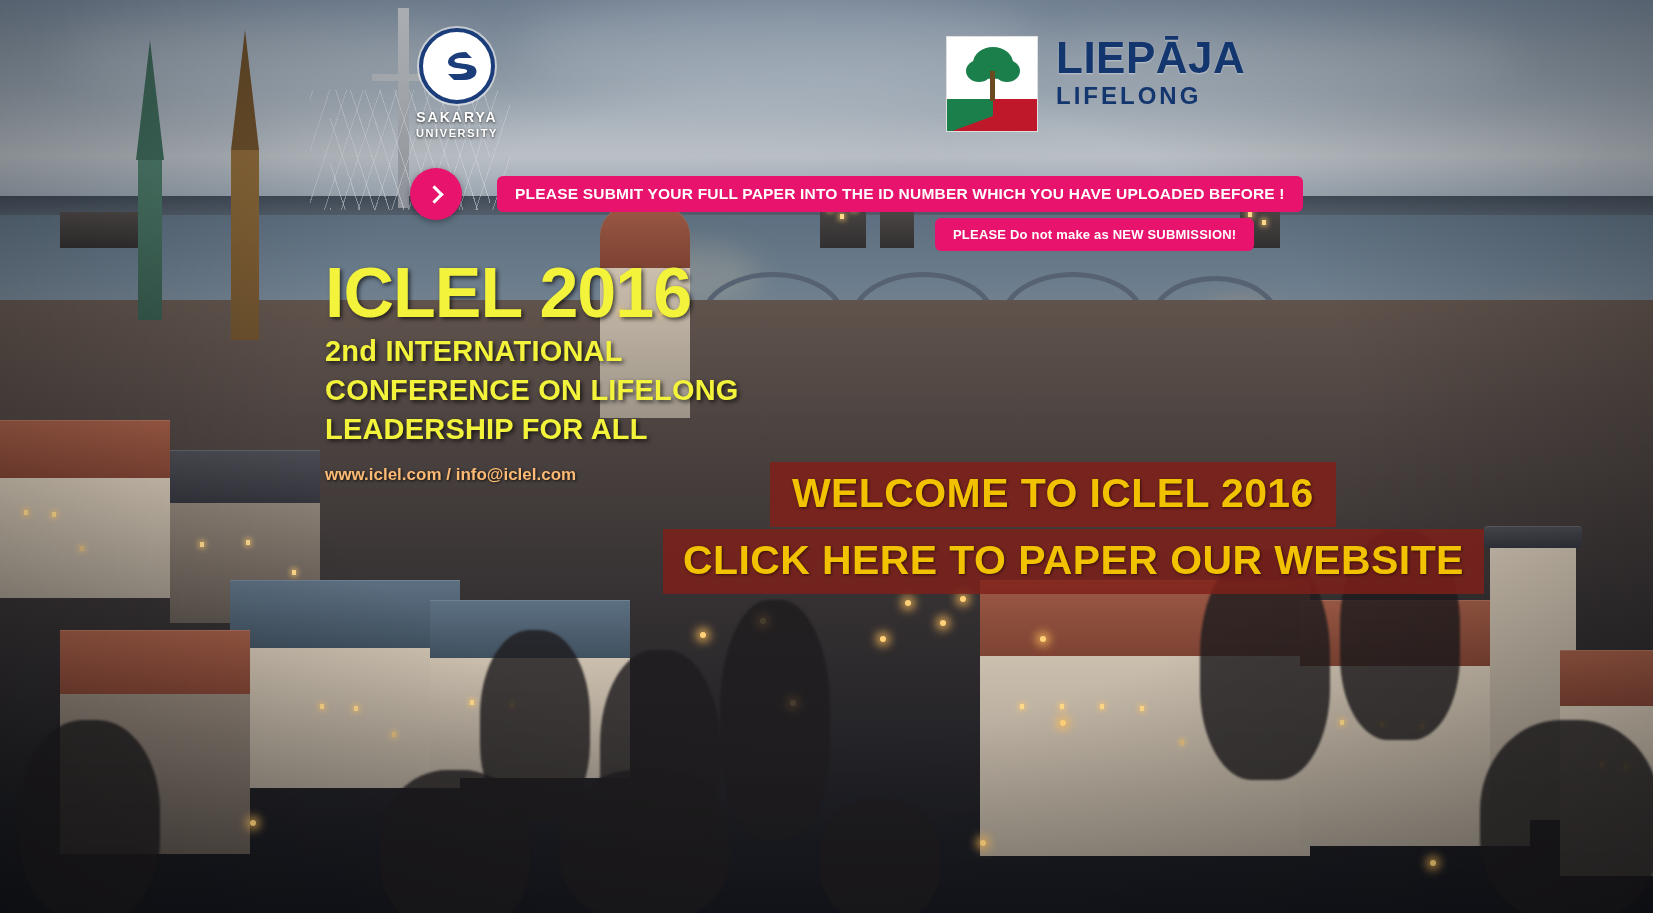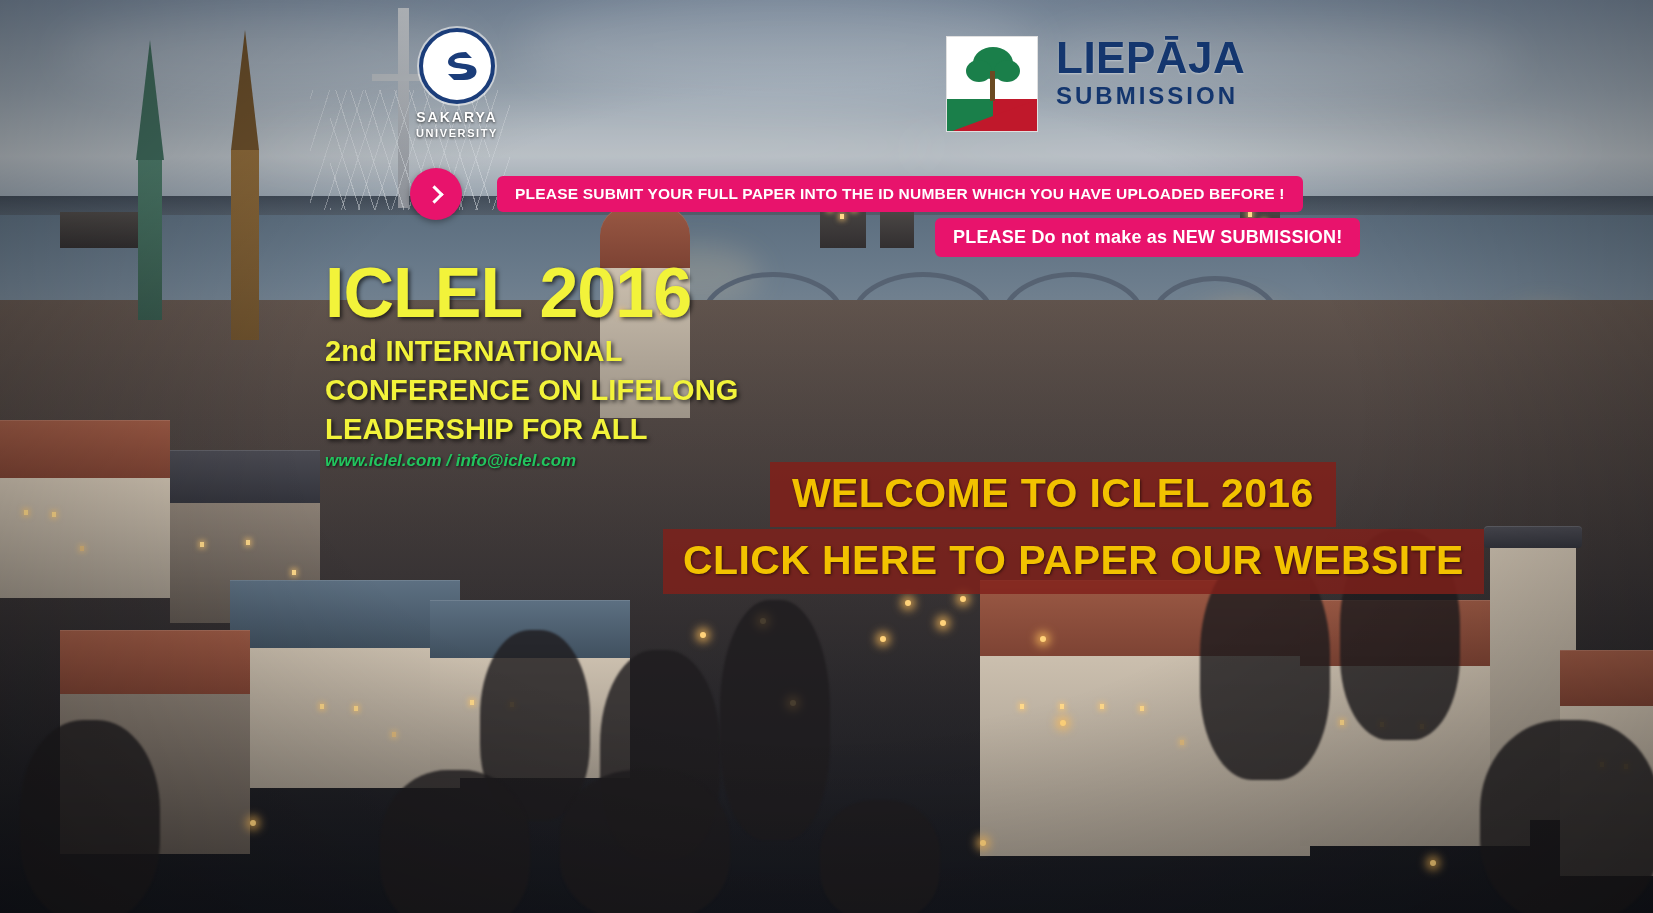--- a/index.html
+++ b/index.html
@@ -174,21 +174,21 @@
 
   .notice1 {
     position: absolute; left: 497px; top: 176px;
     background: #e8136c; color: #ffffff;
     font-size: 15.5px; font-weight: 700; letter-spacing: .2px;
     padding: 9px 18px; border-radius: 6px; white-space: nowrap;
   }
   .notice2 {
     position: absolute; left: 935px; top: 218px;
     background: #e8136c; color: #ffffff;
-    font-size: 18px; font-weight: 700; letter-spacing: .2px;
+    font-size: 13px; font-weight: 700; letter-spacing: .2px;
     padding: 9px 18px; border-radius: 6px; white-space: nowrap;
   }
 
   
   .conf { position: absolute; left: 325px; top: 258px; width: 640px; }
   .conf-title {
     color: #f2f33a; font-size: 70px; font-weight: 700; line-height: 1;
     letter-spacing: -1px;
     text-shadow: 2px 2px 4px rgba(0,0,0,.65);
   }
@@ -199,24 +199,23 @@
     text-shadow: 2px 2px 4px rgba(0,0,0,.7);
   }
   .conf-date {
     display: inline-block; margin-top: 10px;
     background: rgba(120,30,30,0.55);
     color: #f2f33a; font-size: 27px; font-weight: 700;
     padding: 2px 10px 4px 6px;
     text-shadow: 1px 1px 3px rgba(0,0,0,.7);
   }
   .conf-web {
-    margin-top: 2px;
-    color: #22c55e; font-size: 17px; font-weight: 700;
+    margin-top: 16px;
+    color: #fdba74; font-size: 17px; font-weight: 700;
     text-shadow: 1px 1px 3px rgba(0,0,0,.8);
-    font-style: italic;
   }
 
   
   .welcome-bar {
     position: absolute; left: 770px; top: 462px;
     background: rgba(128,32,26,0.86);
     padding: 8px 22px 10px;
   }
   .welcome-bar span {
     color: #f2c200; font-size: 41px; font-weight: 700; letter-spacing: .4px;
@@ -418,21 +417,21 @@
           <g fill="#1a7f4a">
             <ellipse cx="46" cy="26" rx="20" ry="16"></ellipse>
             <ellipse cx="32" cy="34" rx="13" ry="11"></ellipse>
             <ellipse cx="60" cy="34" rx="13" ry="11"></ellipse>
           </g>
           <rect x="43" y="34" width="5" height="30" fill="#6b4a22"></rect>
         </svg>
       </div>
       <div class="muni-words">
         <div class="big">LIEPĀJA</div>
-        <div class="sub">SUBMISSION</div>
+        <div class="sub">LIFELONG</div>
       </div>
     </div>
   </div>
 
   <div class="arrow-badge">
     <div class="chev"></div>
   </div>
   <div class="notice1">
     <span>PLEASE SUBMIT YOUR FULL PAPER INTO THE ID NUMBER WHICH YOU HAVE UPLOADED BEFORE !</span>
   </div>

